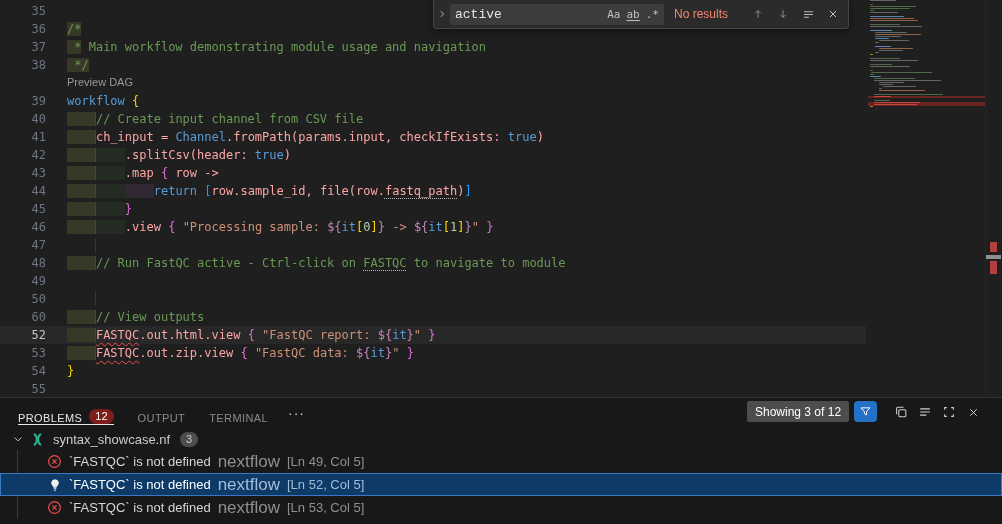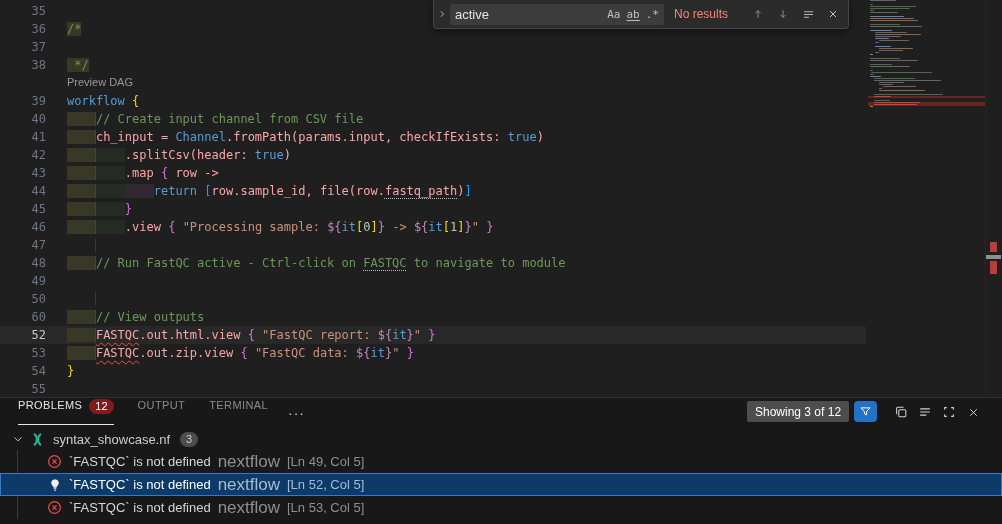--- a/index.html
+++ b/index.html
@@ -44,32 +44,32 @@
   .ruler-err{position:absolute;left:4px;width:7px;background:#b53e3e;}
   .ruler-cursor{position:absolute;left:0;width:15px;height:4px;background:#8f8f8f;}
 
   
   #find{position:absolute;left:433px;top:0;width:416px;height:29px;background:#2b2b2b;
         border:1px solid #454545;border-top:none;border-radius:0 0 4px 4px;box-sizing:border-box;
         display:flex;align-items:center;box-shadow:0 2px 8px rgba(0,0,0,.5);z-index:5;}
   .find-chevron{width:16px;height:100%;display:flex;align-items:center;justify-content:center;color:#c5c5c5;cursor:pointer;}
   #find-input-wrap{width:214px;height:21px;background:#3c3c3c;border-radius:2px;display:flex;align-items:center;padding:0 5px;box-sizing:border-box;}
   #find-input{flex:1;min-width:0;background:transparent;border:none;outline:none;color:#e5e5e5;
-              font-family:Liberation Sans, sans-serif;font-size:13px;padding:0;}
+              font-family:Liberation Mono, monospace;font-size:13px;padding:0;}
   .find-opt{color:#c0c0c0;font-size:11px;margin-left:6px;cursor:pointer;font-family:"DejaVu Sans Mono",monospace;}
   .find-opt.uline{text-decoration:underline;text-underline-offset:2px;}
   #find-status{color:#f48771;font-size:12px;margin-left:10px;width:70px;}
   .find-btn{width:22px;height:22px;display:flex;align-items:center;justify-content:center;color:#b9b9b9;cursor:pointer;margin-left:3px;}
   .find-btn svg{display:block;}
 
   
   #panel{position:absolute;left:0;top:397px;width:1002px;height:127px;background:#181818;border-top:1px solid #2f2f2f;box-sizing:border-box;}
   #panel-header{position:relative;height:27px;display:flex;align-items:center;}
   #tabs{display:flex;align-items:center;margin-left:18px;height:100%;}
-  .ptab{display:flex;align-items:flex-start;height:100%;margin-right:24px;cursor:pointer;
+  .ptab{display:flex;align-items:flex-end;height:100%;margin-right:24px;cursor:pointer;
         font-size:11px;letter-spacing:.4px;color:#8b8b8b;border-bottom:1px solid transparent;box-sizing:border-box;padding-top:1px;}
   .ptab.active{color:#e7e7e7;border-bottom-color:#e7e7e7;}
   .tab-badge{margin-left:7px;background:#7f1d1d;color:#ffffff;font-size:11px;letter-spacing:0;
              border-radius:9px;padding:1px 6px;line-height:13px;}
   #more-tabs{color:#cccccc;font-size:14px;letter-spacing:1px;margin-left:-4px;cursor:pointer;padding-top:2px;}
   #filter-input{position:absolute;left:484px;top:3px;width:259px;height:21px;background:#2d2d2d;border:1px solid #3a3a3a;
                 border-radius:2px;box-sizing:border-box;color:#e0e0e0;font-size:12.5px;padding:0 6px;outline:none;
                 font-family:"Liberation Sans",sans-serif;}
   #filter-input::placeholder{color:#848484;}
   #showing-badge{position:absolute;left:747px;top:3px;height:21px;background:#4d4d4d;color:#ffffff;
@@ -97,21 +97,21 @@
 </style>
 </head>
 <body>
 
 <div id="stage">
 
   <div id="editor">
     <div id="code-rows">
         <div class="crow"><div class="lnum">35</div><div class="ltext"></div></div>
         <div class="crow"><div class="lnum">36</div><div class="ltext"><span class="tok cmt hl">/*</span></div></div>
-        <div class="crow"><div class="lnum">37</div></div>
+        <div class="crow"><div class="lnum">37</div><div class="ltext"><span class="tok cmt hl"> *</span><span class="tok cmt"> Main workflow demonstrating module usage and navigation</span></div></div>
         <div class="crow"><div class="lnum">38</div><div class="ltext"><span class="tok cmt hl"> */</span></div></div>
         <div class="codelens">Preview DAG</div>
         <div class="crow"><div class="lnum">39</div><div class="ltext"><span class="tok kw">workflow</span><span class="tok pln"> </span><span class="tok b1">{</span></div></div>
         <div class="crow"><div class="lnum">40</div><div class="ltext"><span class="tok iy">    </span><span class="tok cmt">// Create input channel from CSV file</span></div></div>
         <div class="crow"><div class="lnum">41</div><div class="ltext"><span class="tok iy">    </span><span class="tok pln">ch_input = </span><span class="tok kw">Channel</span><span class="tok pln">.fromPath(params.input, checkIfExists: </span><span class="tok kw">true</span><span class="tok pln">)</span></div></div>
         <div class="crow"><div class="lnum">42</div><div class="ltext"><span class="tok iy">    </span><span class="tok ig">    </span><span class="tok pln">.splitCsv(header: </span><span class="tok kw">true</span><span class="tok pln">)</span></div></div>
         <div class="crow"><div class="lnum">43</div><div class="ltext"><span class="tok iy">    </span><span class="tok ig">    </span><span class="tok pln">.map </span><span class="tok b2">{</span><span class="tok pln"> row -&gt;</span></div></div>
         <div class="crow"><div class="lnum">44</div><div class="ltext"><span class="tok iy">    </span><span class="tok ig">    </span><span class="tok ip">    </span><span class="tok kw">return</span><span class="tok pln"> </span><span class="tok b3">[</span><span class="tok pln">row.sample_id, file(row.</span><span class="tok pln dot">fastq_path</span><span class="tok pln">)</span><span class="tok b3">]</span></div></div>
         <div class="crow"><div class="lnum">45</div><div class="ltext"><span class="tok iy">    </span><span class="tok ig">    </span><span class="tok b2">}</span></div></div>
         <div class="crow"><div class="lnum">46</div><div class="ltext"><span class="tok iy">    </span><span class="tok ig">    </span><span class="tok pln">.view </span><span class="tok b2">{</span><span class="tok pln"> </span><span class="tok str">"Processing sample: </span><span class="tok tmpl">${</span><span class="tok kw">it</span><span class="tok b1">[</span><span class="tok num">0</span><span class="tok b1">]</span><span class="tok tmpl">}</span><span class="tok str"> -&gt; </span><span class="tok tmpl">${</span><span class="tok kw">it</span><span class="tok b1">[</span><span class="tok num">1</span><span class="tok b1">]</span><span class="tok tmpl">}</span><span class="tok str">"</span><span class="tok pln"> </span><span class="tok b2">}</span></div></div>

